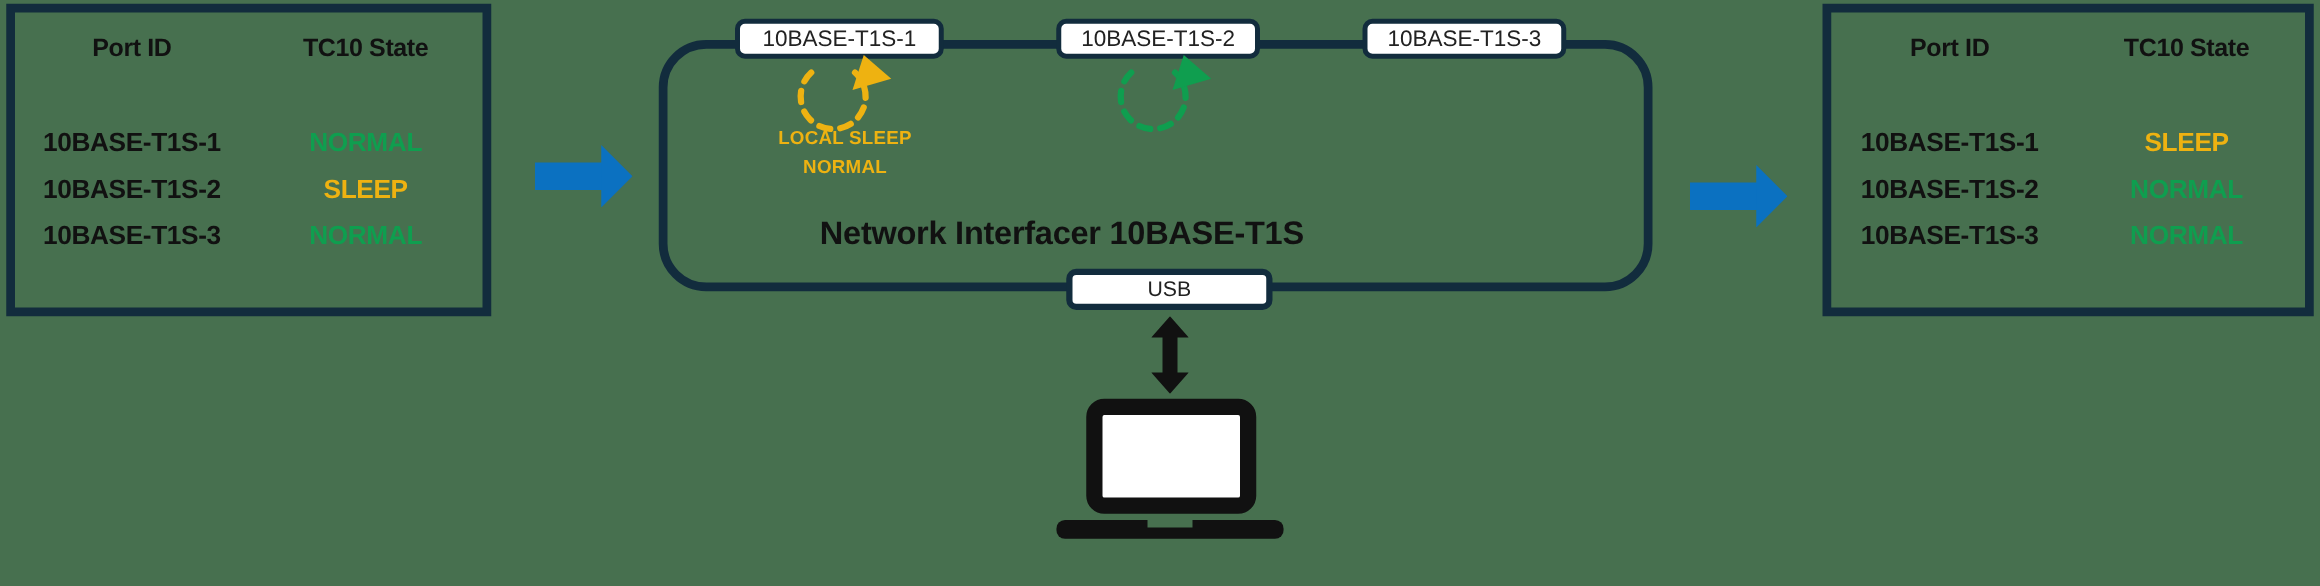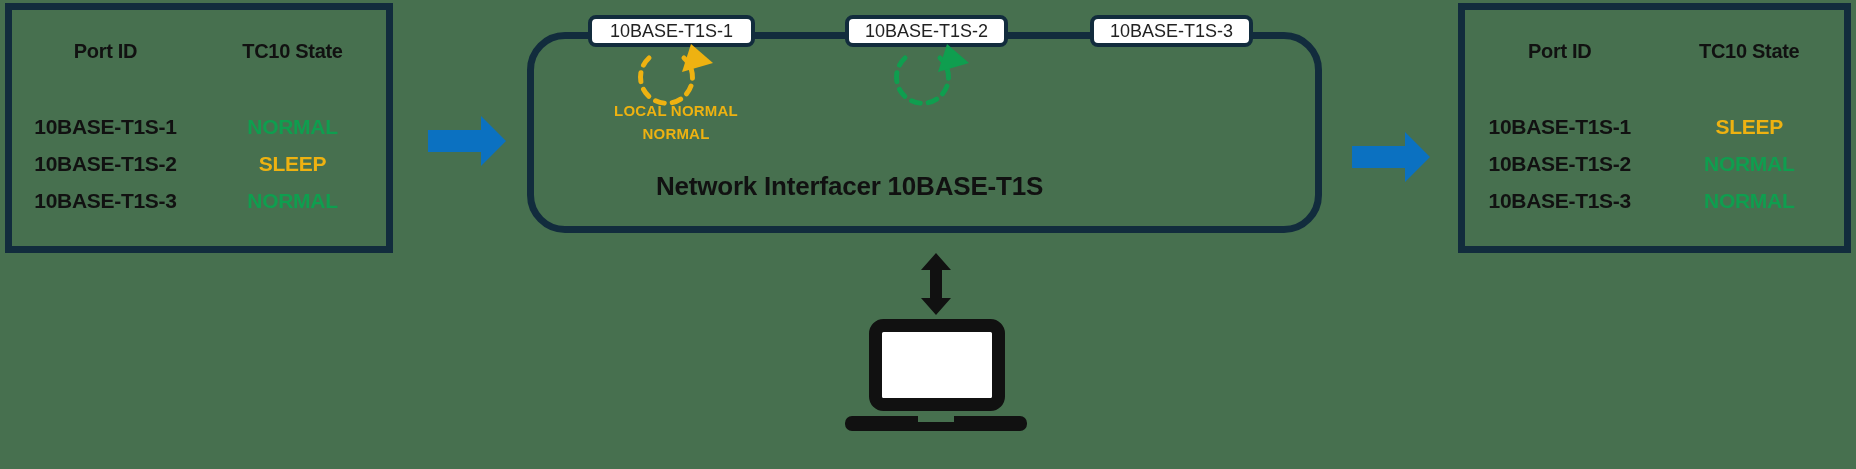--- a/index.html
+++ b/index.html
@@ -16,21 +16,21 @@
   .stage{position:absolute;left:0;top:0;width:1856px;height:469px;}
 
   
   .state-table{
     position:absolute;top:3px;height:250px;
     border:7px solid var(--navy);
   }
   .state-table.left{left:5px;width:388px;}
   .state-table.right{left:1458px;width:393px;}
   .tbl-head{
-    display:flex;padding-top:18px;margin-top:12px;
+    display:flex;padding-top:18px;
   }
   .tbl-head div{
     flex:1;text-align:center;font-size:20px;font-weight:700;color:var(--ink);
     letter-spacing:-0.3px;
   }
   .tbl-rows{margin-top:52px;display:flex;flex-direction:column;gap:14px;}
   .tbl-row{display:flex;height:23px;align-items:center;}
   .tbl-row div{
     flex:1;text-align:center;font-size:21px;font-weight:700;color:var(--ink);
     letter-spacing:-0.3px;
@@ -122,31 +122,34 @@
   </div>
   <div class="port-tab p3">
     <span>10BASE-T1S-3</span>
   </div>
 
   <svg class="loop-svg sleep" viewBox="0 0 95 64">
     <path d="M 21 14 A 26 26 0 1 0 56 14" fill="none" stroke="var(--yellow)" stroke-width="5" stroke-dasharray="9 8" stroke-linecap="round"></path>
     <polygon points="54,28 63,0 85,19" fill="var(--yellow)"></polygon>
   </svg>
   <div class="loop-label sleep" style="color: rgb(238, 178, 17);">
-    <div>LOCAL NORMAL</div>
+    <div>LOCAL SLEEP</div>
     <div>NORMAL</div>
   </div>
 
   <svg class="loop-svg wake" viewBox="0 0 95 64">
     <path d="M 21 14 A 26 26 0 1 0 56 14" fill="none" stroke="var(--green)" stroke-width="5" stroke-dasharray="9 8" stroke-linecap="round"></path>
     <polygon points="54,28 63,0 85,19" fill="var(--green)"></polygon>
   </svg>
 
   <div class="device-title">Network Interfacer 10BASE-T1S</div>
 
+  <div class="usb-tab">
+    <span>USB</span>
+  </div>
 
   <svg class="usb-arrow" viewBox="0 0 30 62">
     <path d="M15,0 L30,17 L21,17 L21,45 L30,45 L15,62 L0,45 L9,45 L9,17 L0,17 Z" fill="var(--ink)"></path>
   </svg>
 
   <svg class="laptop" viewBox="0 0 182 114">
     <rect x="30.5" y="7.5" width="123" height="79" rx="8" fill="var(--white)" stroke="var(--ink)" stroke-width="13"></rect>
     <rect x="0" y="98" width="182" height="15" rx="7" fill="var(--ink)"></rect>
     <rect x="73" y="98" width="36" height="6" fill="var(--background)"></rect>
   </svg>

